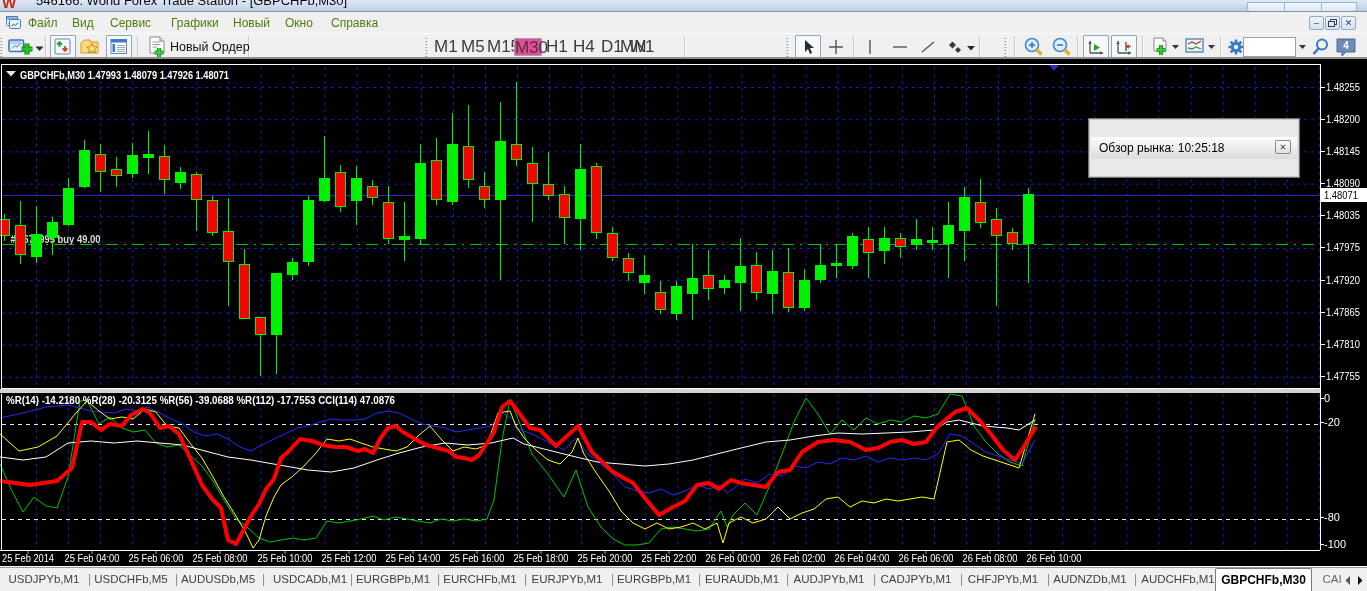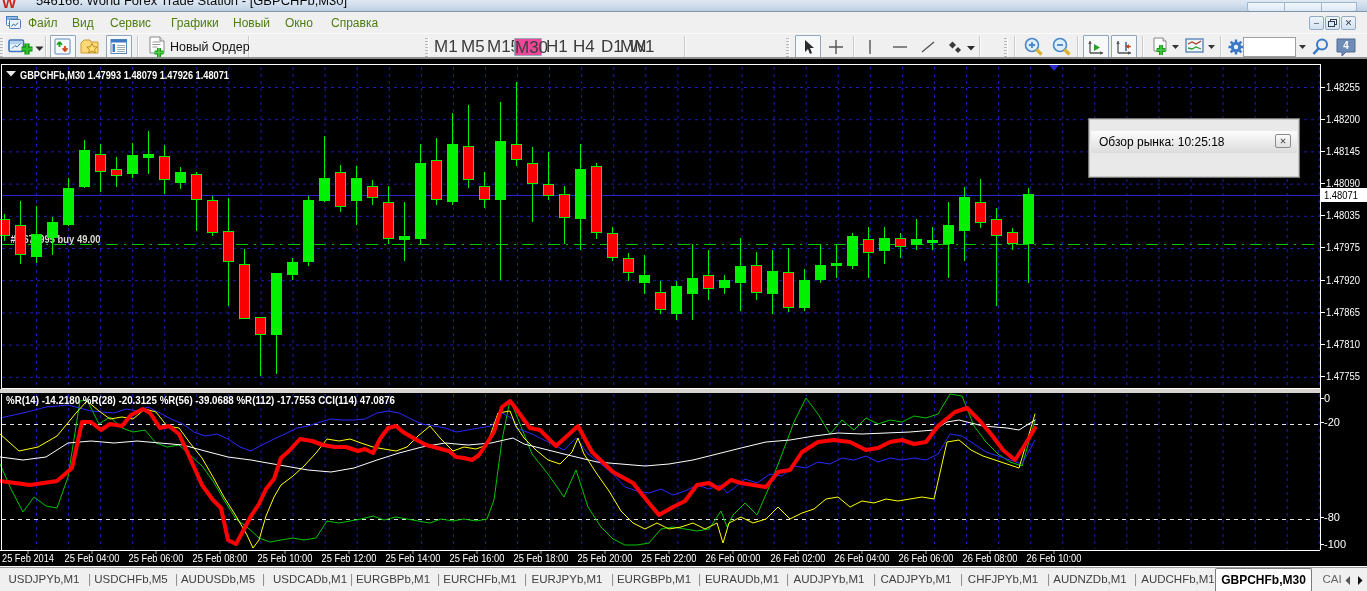--- a/index.html
+++ b/index.html
@@ -15,21 +15,21 @@
 .tbtn{position:absolute;top:1px;height:24px;display:flex;align-items:center;justify-content:center}
 .pressed{border:1px solid #93a5bb;background:#f7f8fa;border-radius:1px}
 .tf{position:absolute;top:4px;height:18px;font-size:17px;color:#3c3c3c;text-align:left;line-height:18px}
 .tfsel{border:1px solid #9aa7b8;background:#ec4899;border-radius:1px}
 .winbtn{position:absolute;top:4px;width:15px;height:14px;background:linear-gradient(#eef4fb,#d3e1f2);border:1px solid #94aac4;border-radius:2px;color:#33404f;font-size:9px;line-height:12px;text-align:center}
 #tabbar{left:0;top:567px;width:1367px;height:24px;background:#f0f0f0;border-top:1px solid #9a9a9a}
 .tab{position:absolute;top:5px;font-size:11.5px;color:#404040;white-space:nowrap;transform:translateX(-50%)}
 .tabsep{position:absolute;top:4px;font-size:12px;color:#8a8a8a}
 #activetab{position:absolute;left:1215px;top:0px;width:97px;height:24px;background:#fff;border:1px solid #7b7b7b;border-bottom:none;border-radius:2px 2px 0 0;font-size:12px;font-weight:bold;color:#000;text-align:center;line-height:22px}
 #obzor{left:1088px;top:118px;width:212px;height:60px;background:#e9e9e9;border:1px solid #737373;box-shadow:0 0 0 1px #c8c8c8 inset}
-#obzortitle{position:absolute;left:2px;top:12px;right:2px;height:22px;background:linear-gradient(#fdfdfd,#dcdcdc)}
+#obzortitle{position:absolute;left:2px;top:18px;right:2px;height:22px;background:linear-gradient(#fdfdfd,#dcdcdc)}
 #obzortitle span{position:absolute;left:8px;top:4px;font-size:12px;color:#000}
 #obzorclose{position:absolute;right:6px;top:3px;width:16px;height:14px;background:linear-gradient(#fafafa,#e0e0e0);border:1px solid #8a8a8a;border-radius:2px;text-align:center;line-height:12px;font-size:8.5px;color:#444}
 #obzortabs{position:absolute;left:3px;right:3px;top:26px;bottom:3px;background:#f0f0f0;border-top:1px solid #fff}
 #tabline{position:absolute;left:2px;right:2px;top:4px;height:2px;border-top:1.5px solid #2b2b2b}
 #symtab{position:absolute;left:19px;top:8px;font-size:12px;color:#8d8d8d}
 #ticktab{position:absolute;left:74px;top:2px;width:106px;height:23px;background:#fff;border:1.5px solid #222;border-bottom:none;font-size:12px;color:#000;text-align:center;line-height:21px}
 </style></head>
 <body>
 <div id="page">
 

